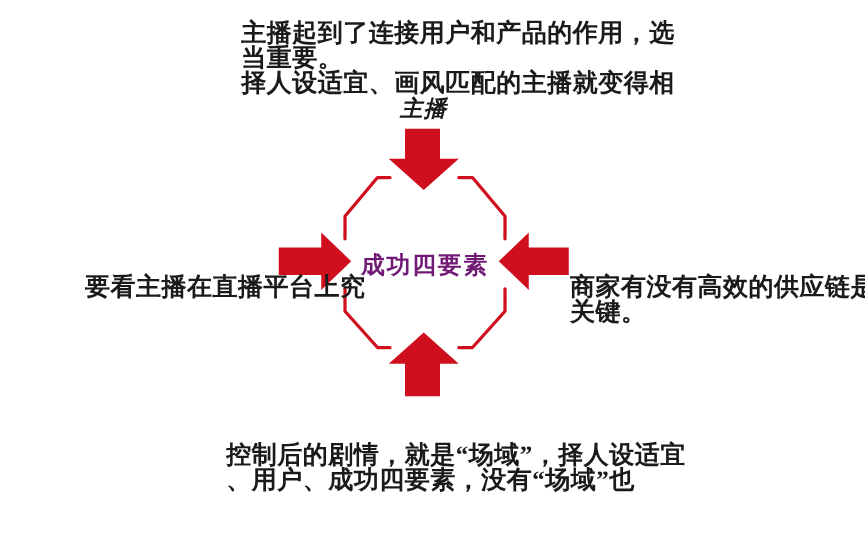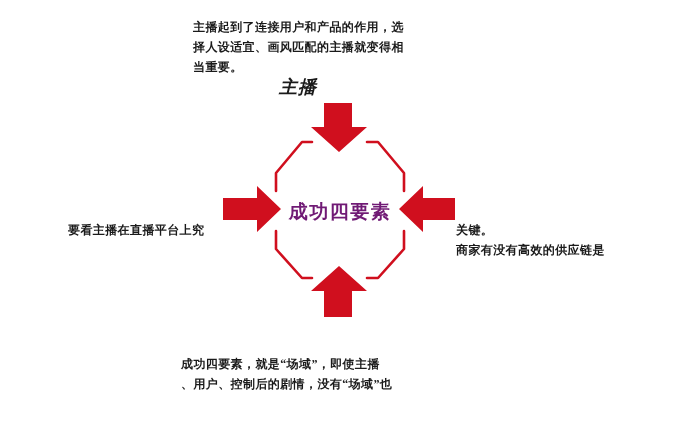--- a/index.html
+++ b/index.html
@@ -7,32 +7,32 @@
     position: relative;
     width: 692px;
     height: 433px;
     background: #ffffff;
     font-family: "Liberation Serif", "DejaVu Serif", serif;
     color: #1a1a1a;
     overflow: hidden;
   }
   .note {
     position: absolute;
-    font-size: 12px;
+    font-size: 20px;
     line-height: 20px;
     font-weight: 600;
     letter-spacing: 0.4px;
   }
   .note div { white-space: nowrap; }
   .node-label {
     position: absolute;
     font-size: 18px;
     font-weight: 700;
     font-style: italic;
-    text-align: left;
+    text-align: center;
     letter-spacing: 1px;
     white-space: nowrap;
   }
   .center-label {
     position: absolute;
     left: 272px;
     top: 199px;
     width: 136px;
     text-align: center;
     font-size: 19px;
@@ -60,32 +60,32 @@
     <polygon points="324,103 352,103 352,127 367,127 339,152 311,127 324,127" fill="#d00f1e"></polygon>
     <polygon points="339,266 367,291 352,291 352,317 324,317 324,291 311,291" fill="#d00f1e"></polygon>
     <polygon points="281,209 257,232 257,220 223,220 223,198 257,198 257,186" fill="#d00f1e"></polygon>
     <polygon points="399,209 423,186 423,198 455,198 455,220 423,220 423,232" fill="#d00f1e"></polygon>
   </svg>
 
   <div class="center-label">成功四要素</div>
 
   <div class="note" style="left:193px; top:17px; width:296px;">
     <div>主播起到了连接用户和产品的作用，选</div>
+    <div>当重要。</div>
     <div>择人设适宜、画风匹配的主播就变得相</div>
-    <div>当重要。</div>
   </div>
   <div class="node-label" style="left:279px; top:75px; width:120px;">主播</div>
 
   <div class="note" style="left:26px; top:220px; width:198px;margin-left:42px;">
     <div>要看主播在直播平台上究</div>
   </div>
 
   <div class="note" style="left:456px; top:220px; width:212px;">
+    <div>商家有没有高效的供应链是</div>
     <div>关键。</div>
-    <div>商家有没有高效的供应链是</div>
   </div>
 
   <div class="note" style="left:181px; top:354px; width:306px;">
-    <div>成功四要素，就是“场域”，即使主播</div>
-    <div>、用户、控制后的剧情，没有“场域”也</div>
+    <div>控制后的剧情，就是“场域”，择人设适宜</div>
+    <div>、用户、成功四要素，没有“场域”也</div>
   </div>
 
 </div>
 
 </body></html>

